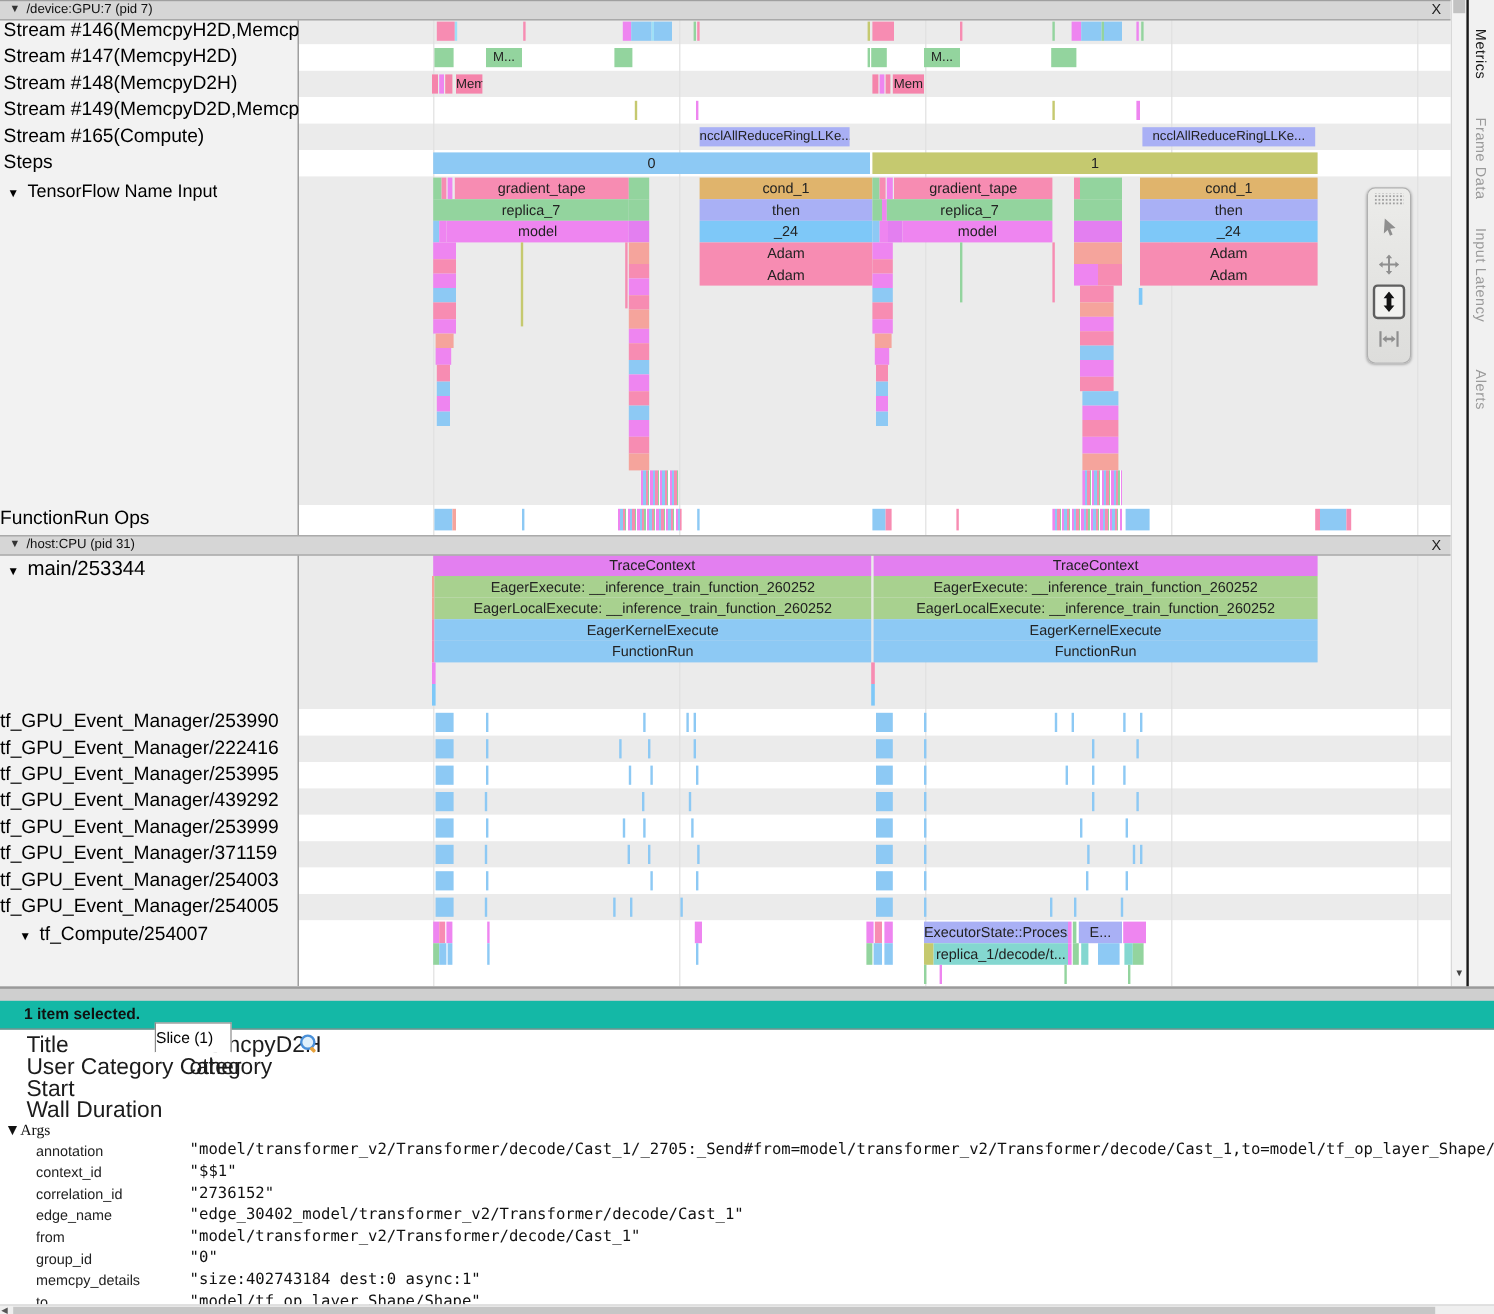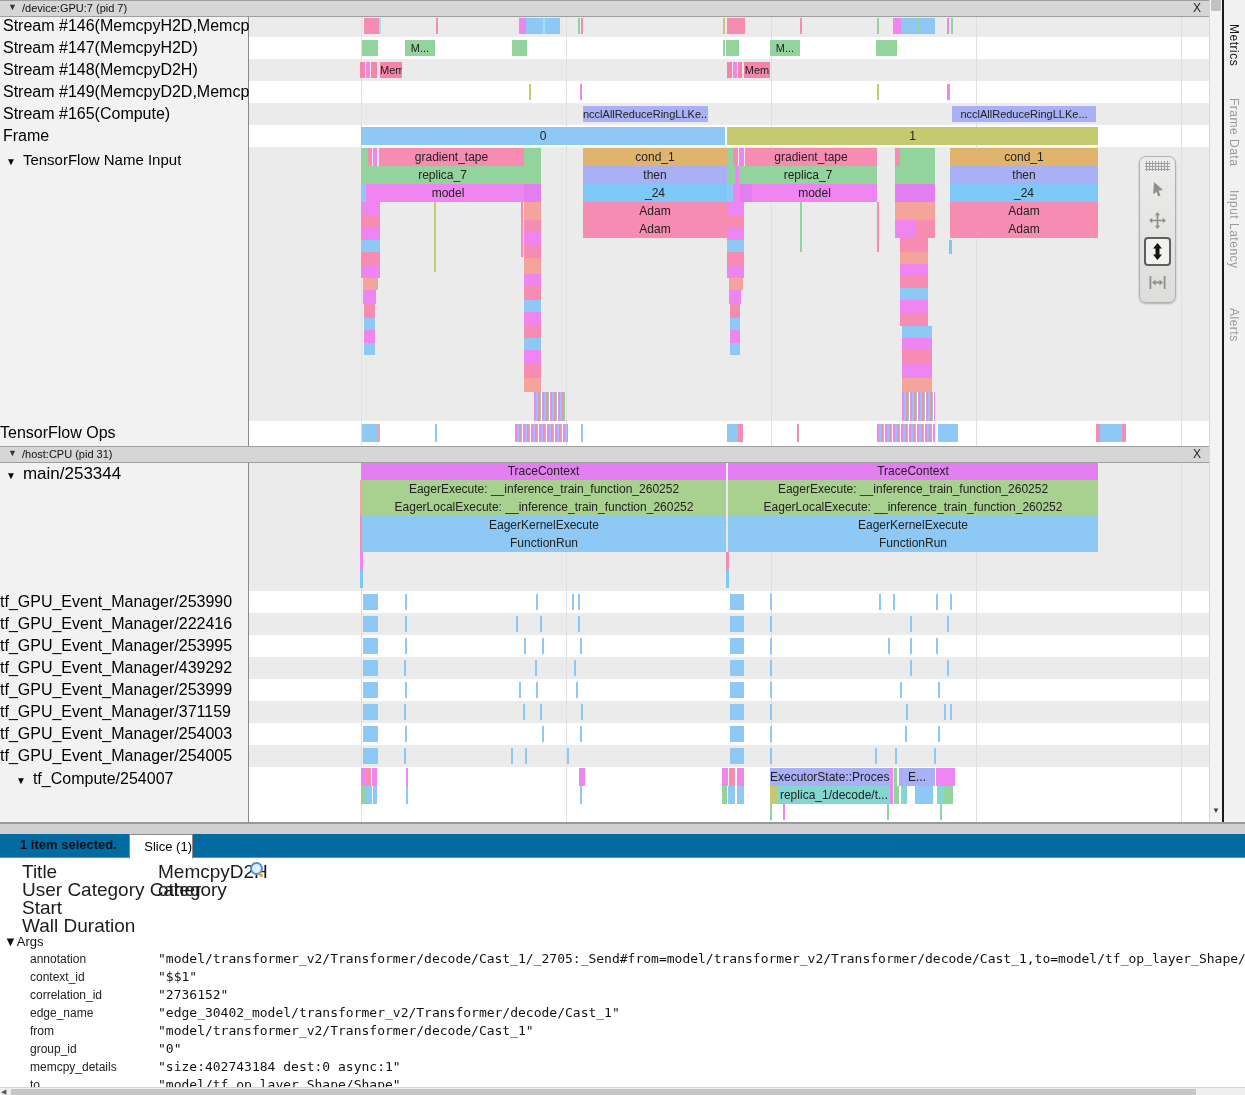--- a/index.html
+++ b/index.html
@@ -29,23 +29,23 @@
   .sbtab{position:absolute;left:3px;writing-mode:vertical-rl;font-size:12px;letter-spacing:.5px;white-space:nowrap;}
   
   .tools{position:absolute;left:1139px;top:156px;width:31px;z-index:9;background:linear-gradient(#ececea,#dddddb);border:1px solid #b0b0b0;border-radius:7px;box-shadow:0 1px 2px rgba(0,0,0,.25);padding:3px 2px;}
   .grip{height:10px;margin:1px 3px 4px 3px;background-image:radial-gradient(#9f9f9f 1px,transparent 1.1px);background-size:3px 3px;background-position:0 1px;}
   .tbtn{width:25px;height:27px;margin:2px auto;border:1px solid transparent;border-radius:4px;display:flex;align-items:center;justify-content:center;}
   .tbtn.sel{border:2px solid #5f5f5f;background:#f2f2f0;width:23px;height:25px;}
   
   .splitter{position:absolute;left:0;top:822px;width:1245px;height:10px;background:#cfcfcf;border-top:2px solid #9a9a9a;z-index:10;}
   
   .details{position:absolute;left:0;top:832px;width:1245px;height:255px;background:#fff;overflow:hidden;z-index:9;}
-  .tabstrip{position:absolute;left:0;top:0;width:1245px;height:25px;border-bottom:1px solid #8a8a8a;background:#0369a1;}
+  .tabstrip{position:absolute;left:0;top:0;width:1245px;height:25px;border-bottom:1px solid #8a8a8a;background:#14b8a6;}
   .summary{position:absolute;left:20px;top:5px;font-size:13px;font-weight:bold;color:#111;}
-  .tab{position:absolute;left:129px;top:2px;height:23px;width:62px;border:1px solid #8a8a8a;border-bottom:1px solid #fff;background:#fff;font-size:13px;text-align:right;line-height:23px;z-index:2;}
+  .tab{position:absolute;left:129px;top:20px;height:23px;width:62px;border:1px solid #8a8a8a;border-bottom:1px solid #fff;background:#fff;font-size:13px;text-align:left;line-height:23px;z-index:2;}
   .frow{position:absolute;height:18px;font-size:19px;color:#1c1c1c;white-space:nowrap;}
   .frow .k{position:absolute;left:22px;top:1px;}
   .frow .v{position:absolute;left:158px;top:1px;}
   .argshdr{position:absolute;left:4px;font-size:13px;color:#111;}
   .arow{position:absolute;height:18px;white-space:nowrap;}
   .arow .k{position:absolute;left:30px;top:2px;font-size:12px;color:#222;}
   .arow .v{position:absolute;left:158px;top:1px;font-family:"DejaVu Sans Mono",monospace;font-size:13px;color:#111;}
   .mag{position:absolute;left:250px;top:2px;width:14px;height:14px;}
   .mag .lens{position:absolute;left:0;top:0;width:9px;height:9px;border:2px solid #4a90d9;border-radius:50%;background:#dff0fb;}
   .mag .handle{position:absolute;left:10px;top:10px;width:5px;height:2.5px;background:#e8a33d;transform:rotate(45deg);transform-origin:0 0;border-radius:1px;}
@@ -83,23 +83,23 @@
       <div class="grid" style="left: 566px;"></div>
       <div class="grid" style="left: 771px;"></div>
       <div class="grid" style="left: 976px;"></div>
       <div class="grid" style="left: 1181px;"></div>
       <div class="labelcol">
         <div class="tracklabel" style="left: 3px; top: 15px; height: 22px; line-height: 22px; font-size: 16px;"><span>Stream #146(MemcpyH2D,Memcp</span></div>
         <div class="tracklabel" style="left: 3px; top: 37px; height: 22px; line-height: 22px; font-size: 16px;"><span>Stream #147(MemcpyH2D)</span></div>
         <div class="tracklabel" style="left: 3px; top: 59px; height: 22px; line-height: 22px; font-size: 16px;"><span>Stream #148(MemcpyD2H)</span></div>
         <div class="tracklabel" style="left: 3px; top: 81px; height: 22px; line-height: 22px; font-size: 16px;"><span>Stream #149(MemcpyD2D,Memcp</span></div>
         <div class="tracklabel" style="left: 3px; top: 103px; height: 22px; line-height: 22px; font-size: 16px;"><span>Stream #165(Compute)</span></div>
-        <div class="tracklabel" style="left: 3px; top: 125px; height: 22px; line-height: 22px; font-size: 16px;"><span>Frame</span></div>
+        <div class="tracklabel" style="left: 3px; top: 125px; height: 22px; line-height: 22px; font-size: 16px;"><span>Steps</span></div>
         <div class="tracklabel" style="left: 6px; top: 149px; height: 22px; line-height: 22px; font-size: 15px;"><span class="arr">▼</span><span>TensorFlow Name Input</span></div>
-        <div class="tracklabel" style="left: 0px; top: 421px; height: 24px; line-height: 24px; font-size: 16px;"><span>TensorFlow Ops</span></div>
+        <div class="tracklabel" style="left: 0px; top: 421px; height: 24px; line-height: 24px; font-size: 16px;"><span>FunctionRun Ops</span></div>
         <div class="tracklabel" style="left: 6px; top: 462px; height: 24px; line-height: 24px; font-size: 17px;"><span class="arr">▼</span><span>main/253344</span></div>
         <div class="tracklabel" style="left: 0px; top: 591px; height: 22px; line-height: 22px; font-size: 16px;"><span>tf_GPU_Event_Manager/253990</span></div>
         <div class="tracklabel" style="left: 0px; top: 613px; height: 22px; line-height: 22px; font-size: 16px;"><span>tf_GPU_Event_Manager/222416</span></div>
         <div class="tracklabel" style="left: 0px; top: 635px; height: 22px; line-height: 22px; font-size: 16px;"><span>tf_GPU_Event_Manager/253995</span></div>
         <div class="tracklabel" style="left: 0px; top: 657px; height: 22px; line-height: 22px; font-size: 16px;"><span>tf_GPU_Event_Manager/439292</span></div>
         <div class="tracklabel" style="left: 0px; top: 679px; height: 22px; line-height: 22px; font-size: 16px;"><span>tf_GPU_Event_Manager/253999</span></div>
         <div class="tracklabel" style="left: 0px; top: 701px; height: 22px; line-height: 22px; font-size: 16px;"><span>tf_GPU_Event_Manager/371159</span></div>
         <div class="tracklabel" style="left: 0px; top: 723px; height: 22px; line-height: 22px; font-size: 16px;"><span>tf_GPU_Event_Manager/254003</span></div>
         <div class="tracklabel" style="left: 0px; top: 745px; height: 22px; line-height: 22px; font-size: 16px;"><span>tf_GPU_Event_Manager/254005</span></div>
         <div class="tracklabel" style="left: 16px; top: 768px; height: 22px; line-height: 22px; font-size: 16px;"><span class="arr">▼</span><span>tf_Compute/254007</span></div>
@@ -526,21 +526,21 @@
           <span class="v">other</span>
         </div>
         <div class="frow" style="top: 64px; left: 0px; width: 1245px;">
           <span class="k">Start</span>
           <span class="v"></span>
         </div>
         <div class="frow" style="top: 82px; left: 0px; width: 1245px;">
           <span class="k">Wall Duration</span>
           <span class="v"></span>
         </div>
-        <div class="argshdr" style="top: 102px;">▼Args</div>
+        <div class="argshdr" style="top: 102px; font-family: Liberation Serif, serif;">▼Args</div>
         <div class="arow" style="top: 118px; left: 0px; width: 1245px;">
           <span class="k">annotation</span>
           <span class="v">"model/transformer_v2/Transformer/decode/Cast_1/_2705:_Send#from=model/transformer_v2/Transformer/decode/Cast_1,to=model/tf_op_layer_Shape/Shape#::#edge_30402_model/transformer_v2</span>
         </div>
         <div class="arow" style="top: 136px; left: 0px; width: 1245px;">
           <span class="k">context_id</span>
           <span class="v">"$$1"</span>
         </div>
         <div class="arow" style="top: 154px; left: 0px; width: 1245px;">
           <span class="k">correlation_id</span>

